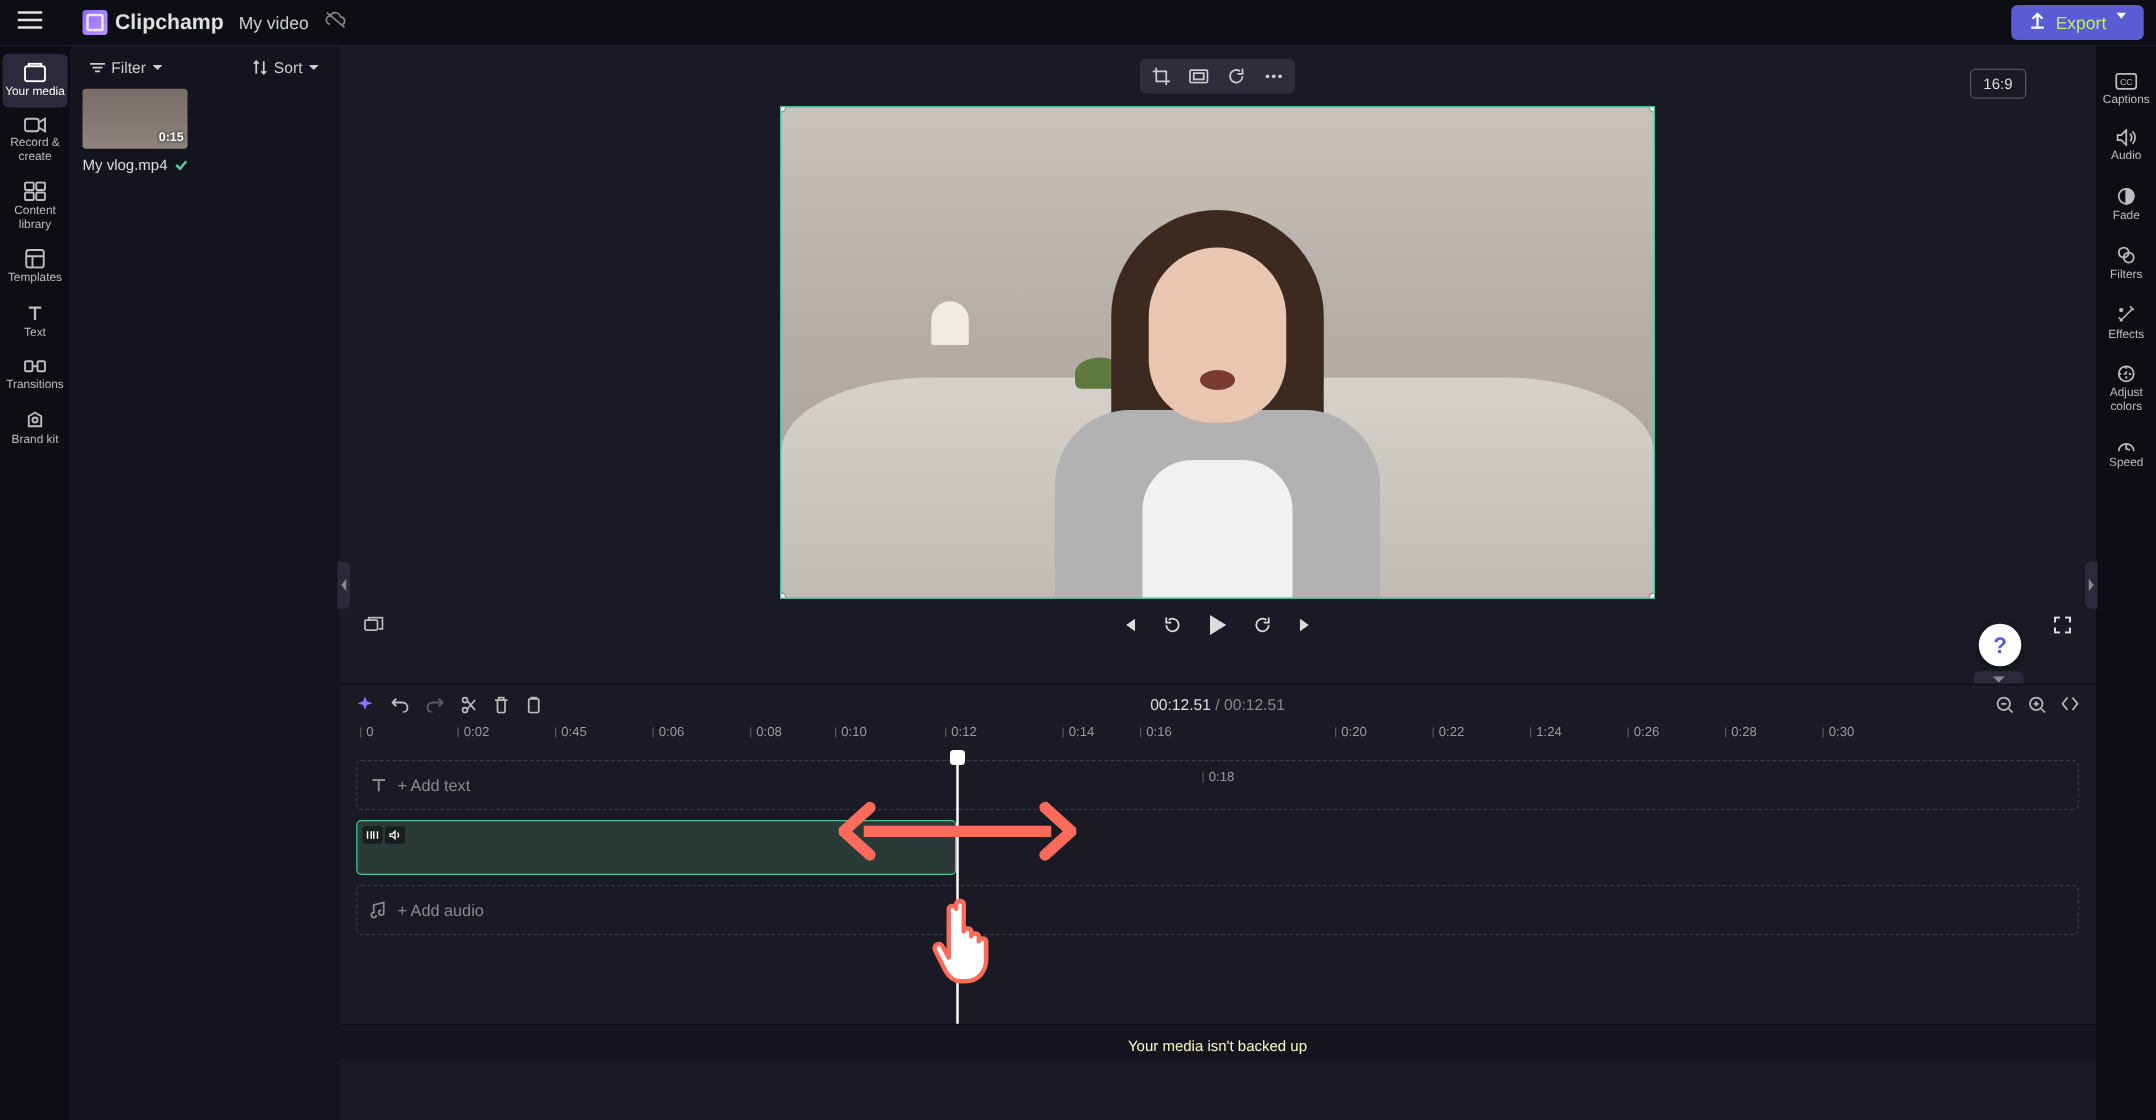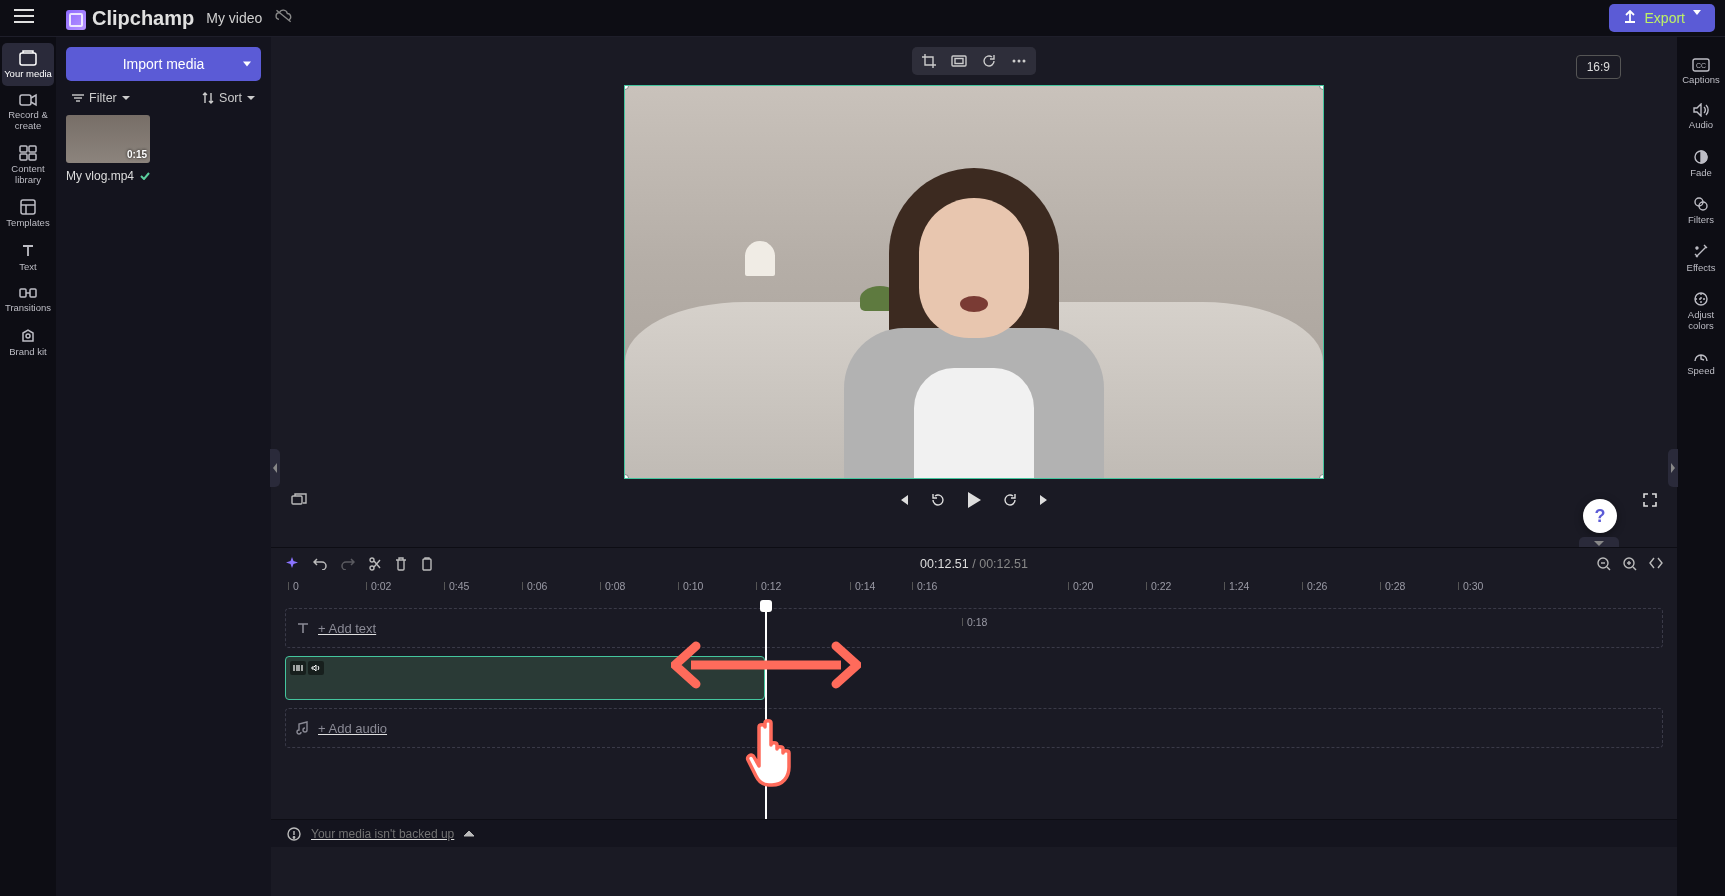--- a/index.html
+++ b/index.html
@@ -1,21 +1,21 @@
 <!DOCTYPE html>
 <html><head>
 <meta charset="utf-8">
 <style>
 * { margin: 0; padding: 0; box-sizing: border-box; font-family: "Segoe UI", Arial, sans-serif; }
 body { background: #0d0d14; color: #e0e0e0; width: 1725px; height: 896px; overflow: hidden; display: flex; flex-direction: column; }
 
 .topbar { height: 36px; display: flex; align-items: center; padding: 0 10px; gap: 12px; }
 .hamburger { cursor: pointer; padding: 4px; }
 .hamburger svg { stroke: #e0e0e0; }
-.logo { display: flex; align-items: flex-end; gap: 6px; font-weight: 600; font-size: 20px; padding-left: 16px; }
+.logo { display: flex; align-items: flex-end; gap: 6px; font-weight: 600; font-size: 17px; padding-left: 16px; }
 .logo-mark { width: 20px; height: 20px; background: linear-gradient(135deg, #8e6bff, #b894ff); border-radius: 3px; position: relative; }
 .logo-mark::after { content: ""; position: absolute; inset: 3px; border: 2px solid rgba(255,255,255,.8); border-radius: 2px; }
 .video-name { font-size: 14px; color: #d0d0d0; }
 .cloud-ico { color: #888; }
 .spacer { flex: 1; }
 .export-btn { background: #5b5bd6; border: none; color: #bef264; border-radius: 5px; padding: 6px 14px; font-size: 14px; display: flex; align-items: flex-start; gap: 8px; cursor: pointer; }
 
 .main { flex: 1; display: flex; min-height: 0; border-top: 1px solid #1e1e2a; }
 
 .rail { width: 56px; background: #0d0d14; display: flex; flex-direction: column; align-items: center; padding-top: 6px; }
@@ -26,21 +26,21 @@
 .panel { width: 215px; background: #14141e; display: flex; flex-direction: column; padding: 10px; gap: 10px; position: relative; }
 .import-btn { background: #5b5bd6; border: none; color: #fff; font-size: 14px; font-weight: 500; padding: 9px; border-radius: 5px; cursor: pointer; position: relative; }
 .import-btn::after { content: ""; position: absolute; right: 10px; top: 50%; transform: translateY(-50%); width: 0; height: 0; border-left: 4px solid transparent; border-right: 4px solid transparent; border-top: 5px solid #fff; }
 .panel-tools { display: flex; gap: 16px; align-items: center; padding: 0 6px; }
 .panel-tool { display: flex; align-items: center; gap: 5px; font-size: 12.5px; color: #ccc; cursor: pointer; }
 .media-thumb { width: 84px; height: 48px; background: linear-gradient(#776e67, #8c847d); border-radius: 3px; position: relative; display: flex; align-items: flex-end; padding: 3px; justify-content: flex-end; }
 .media-thumb span { font-size: 10px; color: #fff; font-weight: 600; text-shadow: 0 0 3px #000; }
 .media-name { font-size: 12px; color: #ddd; margin-top: 6px; display: flex; align-items: center; gap: 6px; }
 .collapse-handle { position: absolute; right: -9px; top: 48%; width: 10px; height: 38px; background: #2a2a3a; border-radius: 0 5px 5px 0; display: flex; align-items: center; justify-content: center; cursor: pointer; z-index: 5; }
 
-.center { flex: 1; display: flex; flex-direction: column; background: #1a1a24; min-width: 0; text-decoration: underline; }
+.center { flex: 1; display: flex; flex-direction: column; background: #1a1a24; min-width: 0; }
 .preview-area { flex: 0 0 510px; display: flex; flex-direction: column; align-items: center; position: relative; }
 .preview-toolbar { margin-top: 10px; background: #2e2e3a; border-radius: 5px; display: flex; gap: 2px; padding: 3px; }
 .preview-toolbar-btn { width: 28px; height: 22px; display: flex; align-items: center; justify-content: center; cursor: pointer; color: #ccc; border-radius: 3px; }
 .aspect-badge { position: absolute; right: 56px; top: 18px; border: 1px solid #555; border-radius: 4px; padding: 4px 10px; font-size: 12px; color: #ddd; cursor: pointer; }
 .video-frame { margin-top: 10px; width: 700px; height: 394px; border: 1px solid #44c59e; position: relative; background: #aca39a; overflow: hidden; }
 .video-frame .handle { position: absolute; width: 8px; height: 8px; background: #fff; border: 1px solid #888; border-radius: 50%; }
 .handle.tl { top: -4px; left: -4px; } .handle.tr { top: -4px; right: -4px; }
 .handle.bl { bottom: -4px; left: -4px; } .handle.br { bottom: -4px; right: -4px; }
 
 .scene { position: absolute; inset: 0; background: linear-gradient(#c9c2bb 0%, #b5aea7 45%, #a59e97 100%); }
@@ -80,21 +80,21 @@
 .track.video .vthumb::after { content: ""; position: absolute; left: 50%; top: 15%; width: 40%; height: 70%; background: #4a3a2e; border-radius: 45% 45% 30% 30%; transform: translateX(-50%); }
 .track.video .grip { width: 8px; background: repeating-linear-gradient(90deg, #cfeee2 0 2px, transparent 2px 4px); flex: 0 0 8px; }
 .video-overlay { position: absolute; left: 4px; top: 4px; display: flex; gap: 2px; z-index: 2; }
 .video-overlay span { width: 16px; height: 14px; background: rgba(0,0,0,.45); border-radius: 2px; display: flex; align-items: center; justify-content: center; }
 .playhead { position: absolute; top: 0; bottom: 0; width: 2px; background: #fff; left: 494px; z-index: 10; }
 .playhead::before { content: ""; position: absolute; top: 0; left: -5px; width: 12px; height: 12px; background: #fff; border-radius: 3px; }
 
 .tutorial-arrow { position: absolute; top: 40px; left: 400px; z-index: 20; }
 .tutorial-hand { position: absolute; top: 118px; left: 472px; z-index: 20; }
 
-.footer { height: 28px; background: #14141e; display: flex; align-items: center; padding: 0 16px; gap: 10px; font-size: 12px; color: #737373; border-top: 1px solid #0d0d14; }
+.footer { height: 28px; background: #14141e; display: flex; align-items: center; padding: 0 16px; gap: 10px; font-size: 12px; color: #fef9c3; border-top: 1px solid #0d0d14; flex-direction: column; }
 .footer svg { stroke: #bbb; }
 </style>
 </head>
 <body>
 
 <div class="topbar">
   <div class="hamburger">
     <svg width="20" height="16" viewBox="0 0 20 16" fill="none" stroke-width="2">
         <line x1="0" y1="2" x2="20" y2="2"></line>
         <line x1="0" y1="8" x2="20" y2="8"></line>
@@ -175,21 +175,20 @@
     <div class="rail-item">
       <svg width="16" height="16" viewBox="0 0 16 16" fill="none" stroke-width="1.5">
           <path d="M3 13V5l5-3 5 3v8z"></path>
           <circle cx="8" cy="8" r="2"></circle>
         </svg>
       <span>Brand kit</span>
     </div>
   </div>
 
   <div class="panel">
-    <button class="import-btn">Import media</button>
     <div class="panel-tools">
       <div class="panel-tool">
         <svg width="12" height="10" viewBox="0 0 12 10" stroke="#ccc" stroke-width="1.4" fill="none">
             <line x1="0" y1="2" x2="12" y2="2"></line>
             <line x1="2" y1="5" x2="10" y2="5"></line>
             <line x1="4" y1="8" x2="8" y2="8"></line>
           </svg>
         <span>Filter</span>
         <svg width="8" height="5" viewBox="0 0 8 5" fill="#ccc">
             <path d="M0 0l4 4 4-4z"></path>
@@ -376,21 +375,21 @@
               </svg>
             </div>
         </div>
       </div>
       <div class="ruler" id="ruler">
           <div class="ruler-tick" style="left: 8px;">0</div>
           <div class="ruler-tick" style="left: 86px;">0:02</div>
           <div class="ruler-tick" style="left: 164px;">0:45</div>
           <div class="ruler-tick" style="left: 242px;">0:06</div>
           <div class="ruler-tick" style="left: 320px;">0:08</div>
-          <div class="ruler-tick" style="left: 398px;">0:10</div>
+          <div class="ruler-tick" style="left: 388px;">0:10</div>
           <div class="ruler-tick" style="left: 476px;">0:12</div>
           <div class="ruler-tick" style="left: 570px;">0:14</div>
           <div class="ruler-tick" style="left: 632px;">0:16</div>
           <div class="ruler-tick" style="left: 682px; margin-top: 36px;">0:18</div>
           <div class="ruler-tick" style="left: 788px;">0:20</div>
           <div class="ruler-tick" style="left: 866px;">0:22</div>
           <div class="ruler-tick" style="left: 944px;">1:24</div>
           <div class="ruler-tick" style="left: 1022px;">0:26</div>
           <div class="ruler-tick" style="left: 1100px;">0:28</div>
           <div class="ruler-tick" style="left: 1178px;">0:30</div>

